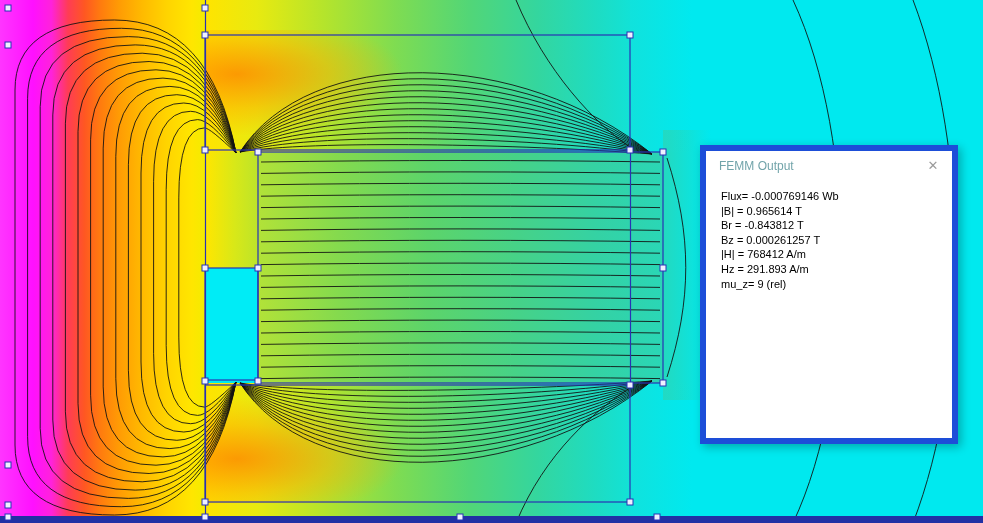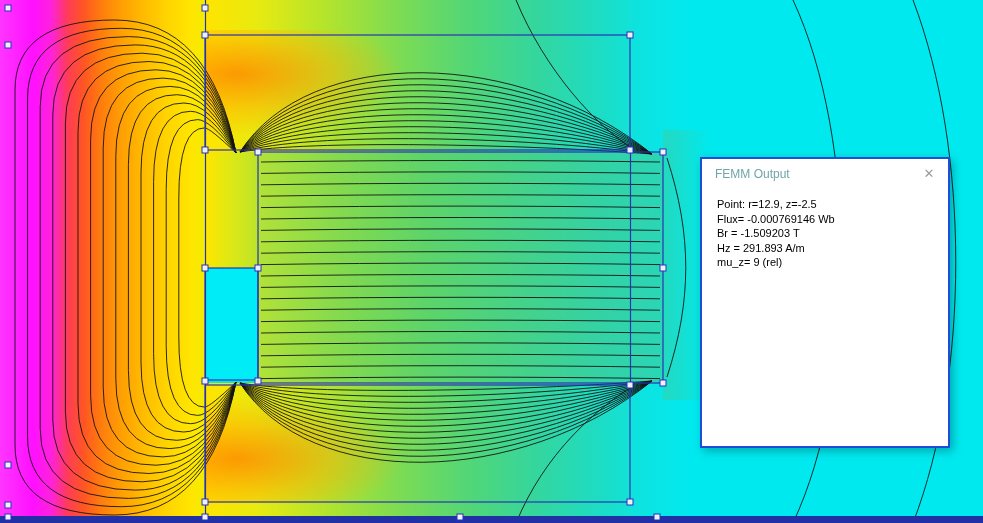--- a/index.html
+++ b/index.html
@@ -34,22 +34,22 @@
     background:linear-gradient(90deg,rgba(30,220,205,.55),rgba(0,233,239,0))}
 
   
   #plot-svg{left:0;top:0;pointer-events:none}
   .contour{fill:none;stroke:var(--contour-color,#111);stroke-width:1;opacity:.88}
   .geom{fill:none;stroke:var(--geometry-blue,#2832b4);stroke-width:1.2}
   .handle{fill:#eef0ff;stroke:var(--geometry-blue,#2832b4);stroke-width:1}
   .navybar{fill:var(--boundary-navy,#2130a4)}
 
   
-  #femm-window{left:700px;top:157px;width:246px;height:287px;z-index:10;
-    background:var(--window-bg,#fff);border:2px solid #1d4ed8;
+  #femm-window{left:700px;top:145px;width:246px;height:287px;z-index:10;
+    background:var(--window-bg,#fff);border:6px solid #1d4ed8;
     box-shadow:3px 3px 9px rgba(0,0,0,.28)}
   #titlebar{height:30px;display:flex;align-items:center;padding:0 8px 0 13px}
   #window-title{flex:1;font-size:12px;color:var(--title-color,#72a4aa)}
   #close-btn{width:22px;text-align:center;color:var(--close-color,#9b9b9b);
     font-size:13px;cursor:pointer;line-height:22px}
   #content{padding:8px 0 0 15px}
   .out-line{font-size:11px;line-height:14.6px;color:#000;white-space:pre}
 </style>
 </head>
 <body>
@@ -171,19 +171,21 @@
       </g>
     </svg>
 </div>
 
 <div class="abs" id="femm-window">
   <div id="titlebar">
     <span id="window-title">FEMM Output</span>
     <span id="close-btn">✕</span>
   </div>
   <div id="content">
-    <div class="out-line">Point: r=12.9, z=-2.5</div>
     <div class="out-line">Flux= -0.000769146 Wb</div>
-    <div class="out-line">Br = -1.509203 T</div>
+    <div class="out-line">|B| = 0.965614 T</div>
+    <div class="out-line">Br = -0.843812 T</div>
+    <div class="out-line">Bz = 0.000261257 T</div>
+    <div class="out-line">|H| = 768412 A/m</div>
     <div class="out-line">Hz = 291.893 A/m</div>
     <div class="out-line">mu_z= 9 (rel)</div>
   </div>
 </div>
 
 </body></html>

